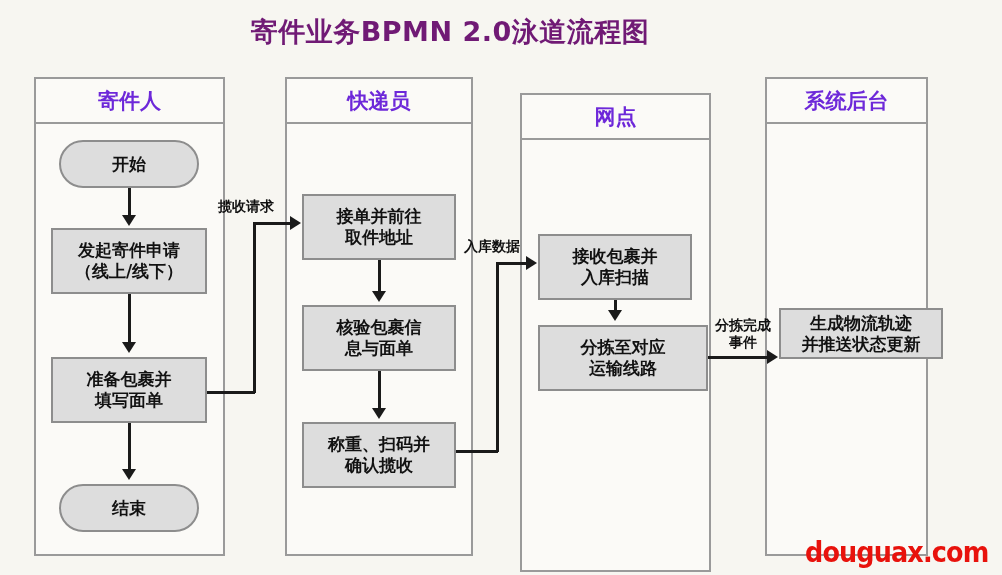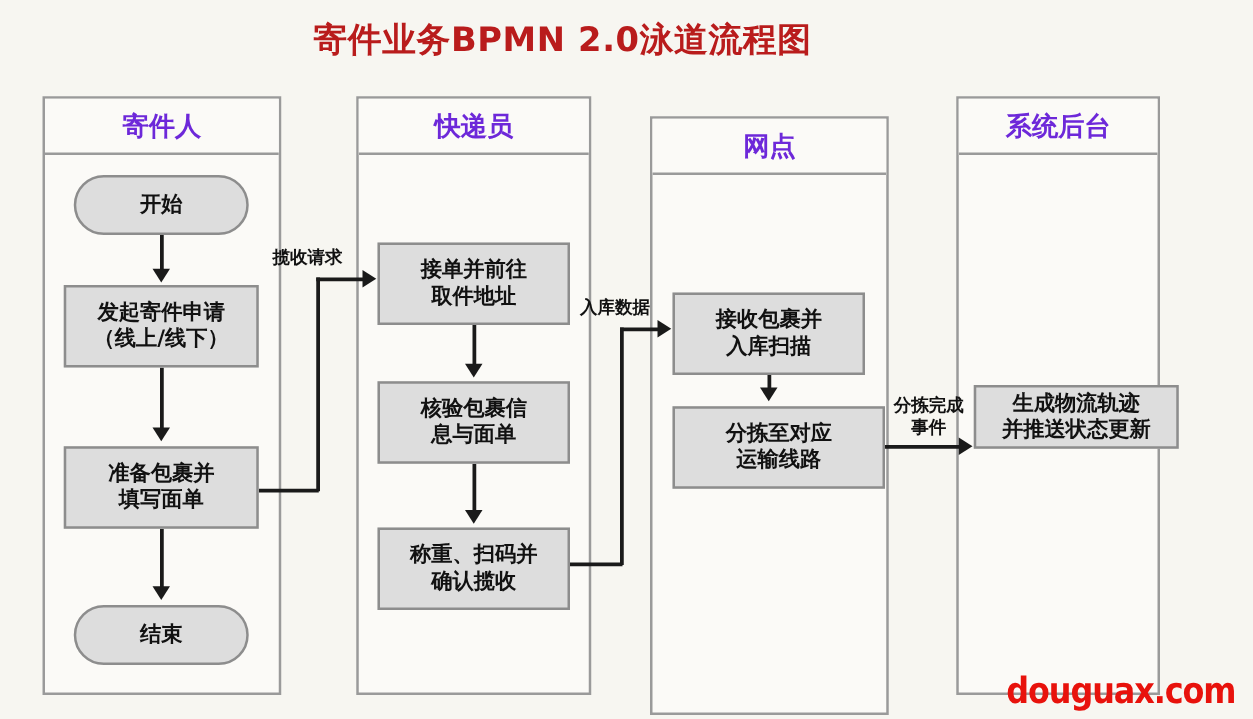--- a/index.html
+++ b/index.html
@@ -22,21 +22,21 @@
 
   
   .diagram-title {
     position: absolute;
     left: 0;
     top: 14px;
     width: 900px;
     text-align: center;
     font-size: 27px;
     font-weight: bold;
-    color: #b91c1c;
+    color: #701a75;
     letter-spacing: 0.5px;
     white-space: nowrap;
   }
 
   
   .lane {
     position: absolute;
     top: 77px;
     height: 479px;
     border: 2px solid #9a9a9a;

